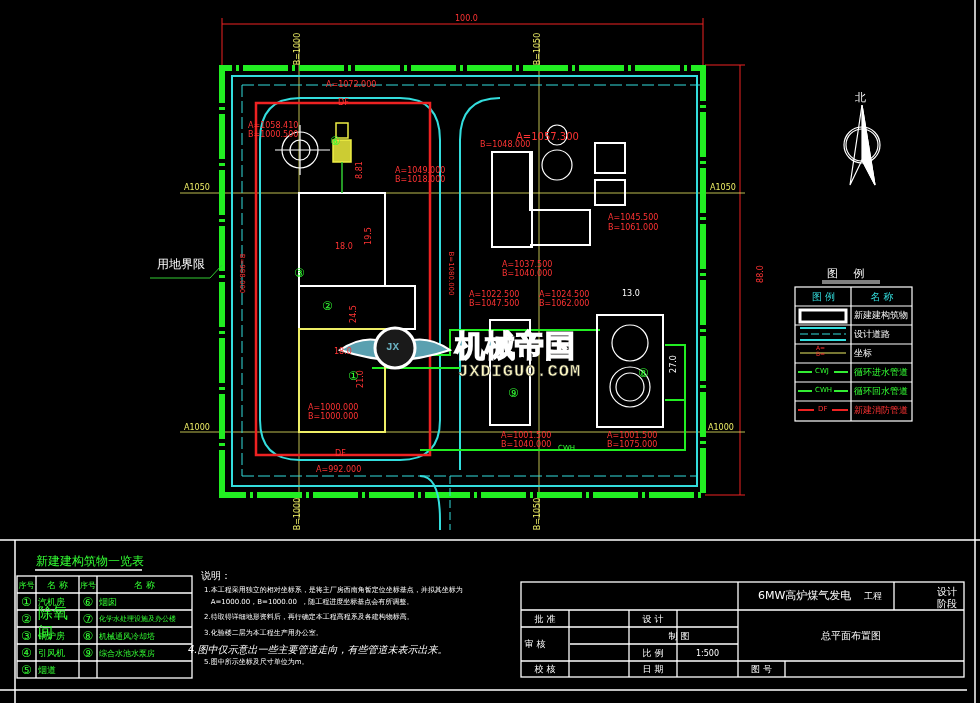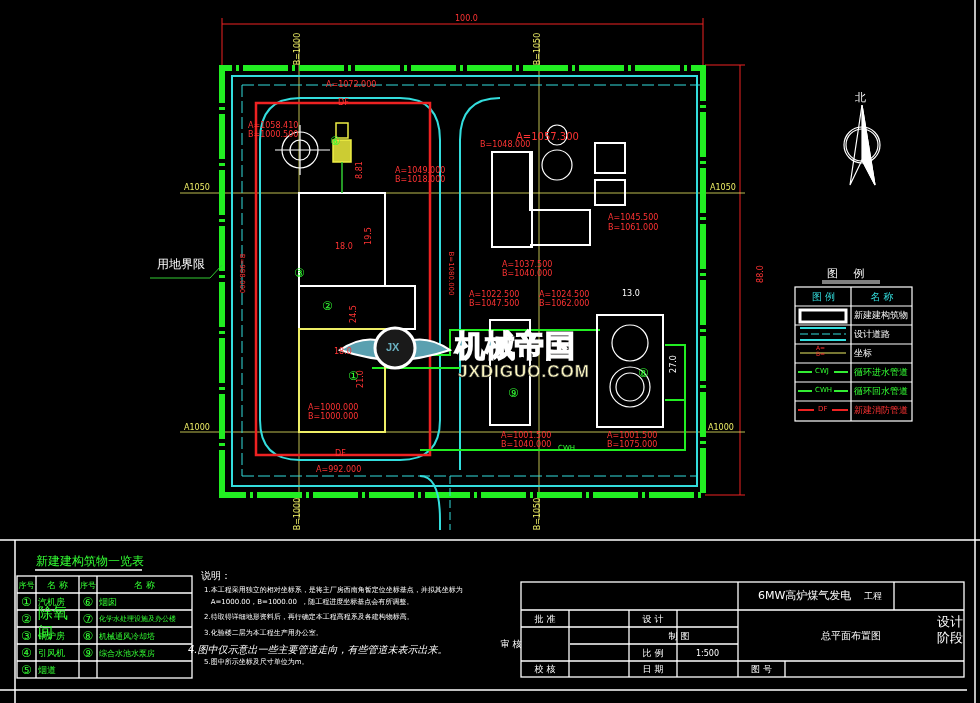--- a/index.html
+++ b/index.html
@@ -3,21 +3,21 @@
 <meta charset="utf-8">
 <style>
   html,body{margin:0;padding:0;background:#000;}
   body{width:980px;height:703px;position:relative;overflow:hidden;font-family:"DejaVu Sans",sans-serif;}
   #plan{position:absolute;left:0;top:0;width:980px;height:703px;}
   .txt{position:absolute;white-space:nowrap;line-height:1;}
   .cell{position:absolute;display:flex;align-items:center;justify-content:center;color:#fff;font-size:11px;}
   .g{color:#3f3;}
   .w{color:#fff;}
   .r{color:#f33;}
-  .wm-text{position:absolute;font-family:Liberation Sans, sans-serif;font-weight:bold;}
+  .wm-text{position:absolute;font-family:Liberation Mono, monospace;font-weight:bold;}
 </style>
 </head>
 <body>
 
 <svg id="plan" viewBox="0 0 980 703" xmlns="http://www.w3.org/2000/svg">
 
   <g stroke="#fff" fill="none" stroke-width="1.5">
     <line x1="0" y1="540" x2="980" y2="540"></line>
     <line x1="15" y1="540" x2="15" y2="703"></line>
     <line x1="975" y1="0" x2="975" y2="703"></line>
@@ -283,24 +283,24 @@
 <div class="txt w" style="left:201px;top:571px;font-size:10px;">说明：</div>
 <div class="txt w" style="left:204px;top:587px;font-size:7px;">1.本工程采用独立的相对坐标系，是将主厂房西南角暂定位坐标基点，并拟其坐标为</div>
 <div class="txt w" style="left:204px;top:599px;font-size:7px;white-space:pre;">   A=1000.00，B=1000.00  ，随工程进度坐标基点会有所调整。</div>
 <div class="txt w" style="left:204px;top:614px;font-size:7px;">2.待取得详细地形资料后，再行确定本工程高程系及各建构物标高。</div>
 <div class="txt w" style="left:204px;top:630px;font-size:7px;">3.化验楼二层为本工程生产用办公室。</div>
 <div class="txt w" style="left:188px;top:645px;font-size:10px;font-style:italic;">4.图中仅示意出一些主要管道走向，有些管道未表示出来。</div>
 <div class="txt w" style="left:204px;top:659px;font-size:7px;">5.图中所示坐标及尺寸单位为m。</div>
 
 <div class="txt w" style="left:758px;top:590px;font-size:11px;">6MW高炉煤气发电</div>
 <div class="txt w" style="left:864px;top:592px;font-size:9px;">工程</div>
-<div class="txt w" style="left:937px;top:586px;font-size:13px;white-space:pre;line-height:1.2;margin-top:28px;">设计
+<div class="txt w" style="left:937px;top:586px;font-size:10px;white-space:pre;line-height:1.2;">设计
 阶段</div>
 <div class="cell" style="left:738px;top:611px;width:226px;height:50px;font-size:10px;">总平面布置图</div>
 <div class="cell" style="left:521px;top:611px;width:48px;height:16px;font-size:9px;">批 准</div>
-<div class="cell" style="left:497px;top:628px;width:28px;height:33px;font-size:9px;">审 核</div>
+<div class="cell" style="left:521px;top:628px;width:28px;height:33px;font-size:9px;">审 核</div>
 <div class="cell" style="left:521px;top:662px;width:48px;height:15px;font-size:9px;">校 核</div>
 <div class="cell" style="left:629px;top:611px;width:48px;height:16px;font-size:9px;">设 计</div>
 <div class="cell" style="left:629px;top:628px;width:48px;height:16px;font-size:9px;margin-left:26px;">制 图</div>
 <div class="cell" style="left:629px;top:645px;width:48px;height:16px;font-size:9px;">比 例</div>
 <div class="cell" style="left:677px;top:645px;width:61px;height:16px;font-size:8px;">1:500</div>
 <div class="cell" style="left:629px;top:662px;width:48px;height:15px;font-size:9px;">日 期</div>
 <div class="cell" style="left:738px;top:662px;width:47px;height:15px;font-size:9px;">图 号</div>
 
 </body></html>

